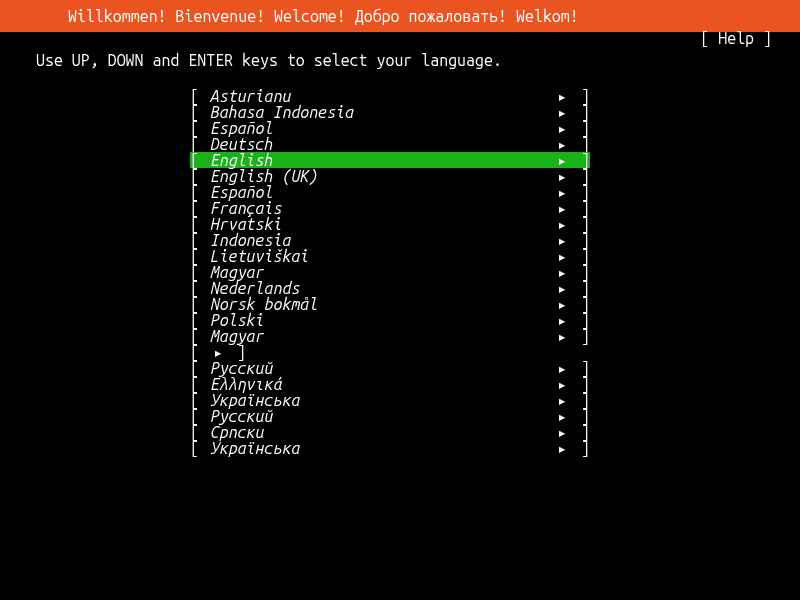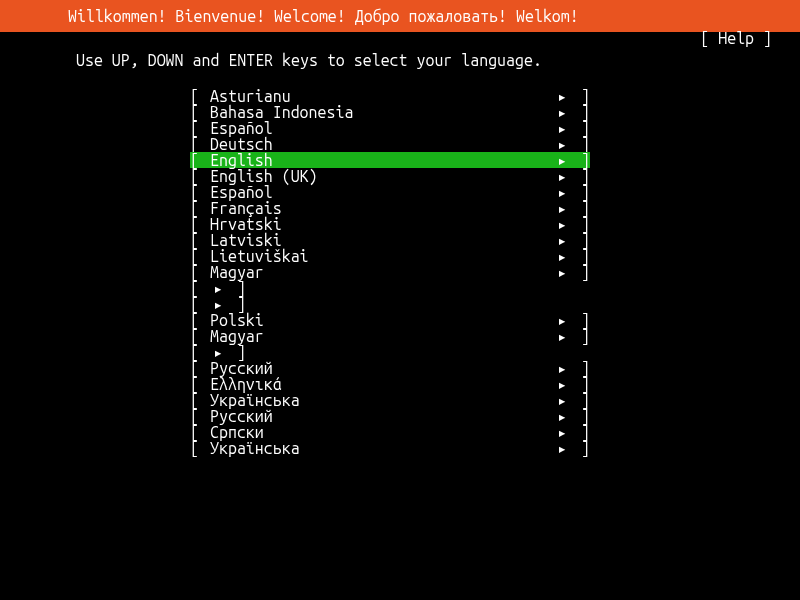--- a/index.html
+++ b/index.html
@@ -21,21 +21,21 @@
     display: flex;
     align-items: center;
     justify-content: space-between;
     padding: 12px 16px;
     white-space: pre;
     gap: 44px;
   }
   .header-left { padding-left: 52px; }
   .header-right { padding-right: 12px; margin-top: 44px; }
   .instructions {
-    padding: 20px 0 20px 76px;
+    padding: 20px 0 20px 36px;
     white-space: pre;
   }
   .menu {
     display: flex;
     flex-direction: column;
     width: 100%;
   }
   .menu-item {
     display: flex;
     align-items: center;
@@ -49,21 +49,21 @@
   }
   .menu-inner {
     display: flex;
     width: 400px;
     align-items: center;
   }
   .menu-item.selected .menu-inner {
     background: #19b319;
   }
   .bracket-l { width: 20px; display:inline-block; }
-  .label { flex: 1; }
+  .label { flex: 1; font-style: italic; }
   .arrow { width: 16px; text-align: center; }
   .bracket-r { width: 20px; text-align: right; display:inline-block; }
 </style>
 </head>
 <body>
 
 <div class="header">
   <span class="header-left">Willkommen! Bienvenue! Welcome! Добро пожаловать! Welkom!</span>
   <span class="header-right">[ Help ]</span>
 </div>
@@ -73,25 +73,25 @@
 <div class="menu" id="menu">
     <div class="menu-item"><div class="menu-inner"><span class="bracket-l">[ </span><span class="label">Asturianu</span><span class="arrow">▸</span><span class="bracket-r"> ]</span></div></div>
     <div class="menu-item"><div class="menu-inner"><span class="bracket-l">[ </span><span class="label">Bahasa Indonesia</span><span class="arrow">▸</span><span class="bracket-r"> ]</span></div></div>
     <div class="menu-item"><div class="menu-inner"><span class="bracket-l">[ </span><span class="label">Español</span><span class="arrow">▸</span><span class="bracket-r"> ]</span></div></div>
     <div class="menu-item"><div class="menu-inner"><span class="bracket-l">[ </span><span class="label">Deutsch</span><span class="arrow">▸</span><span class="bracket-r"> ]</span></div></div>
     <div class="menu-item selected"><div class="menu-inner"><span class="bracket-l">[ </span><span class="label">English</span><span class="arrow">▸</span><span class="bracket-r"> ]</span></div></div>
     <div class="menu-item"><div class="menu-inner"><span class="bracket-l">[ </span><span class="label">English (UK)</span><span class="arrow">▸</span><span class="bracket-r"> ]</span></div></div>
     <div class="menu-item"><div class="menu-inner"><span class="bracket-l">[ </span><span class="label">Español</span><span class="arrow">▸</span><span class="bracket-r"> ]</span></div></div>
     <div class="menu-item"><div class="menu-inner"><span class="bracket-l">[ </span><span class="label">Français</span><span class="arrow">▸</span><span class="bracket-r"> ]</span></div></div>
     <div class="menu-item"><div class="menu-inner"><span class="bracket-l">[ </span><span class="label">Hrvatski</span><span class="arrow">▸</span><span class="bracket-r"> ]</span></div></div>
-    <div class="menu-item"><div class="menu-inner"><span class="bracket-l">[ </span><span class="label">Latviski</span><span class="arrow">▸</span><span class="bracket-r"> ]</span></div></div>
+    <div class="menu-item"><div class="menu-inner"><span class="bracket-l">[ </span><span class="label">Indonesia</span><span class="arrow">▸</span><span class="bracket-r"> ]</span></div></div>
     <div class="menu-item"><div class="menu-inner"><span class="bracket-l">[ </span><span class="label">Lietuviškai</span><span class="arrow">▸</span><span class="bracket-r"> ]</span></div></div>
     <div class="menu-item"><div class="menu-inner"><span class="bracket-l">[ </span><span class="label">Magyar</span><span class="arrow">▸</span><span class="bracket-r"> ]</span></div></div>
-    <div class="menu-item"><div class="menu-inner"><span class="bracket-l">[ </span><span class="arrow">▸</span><span class="bracket-r"> ]</span></div></div>
-    <div class="menu-item"><div class="menu-inner"><span class="bracket-l">[ </span><span class="arrow">▸</span><span class="bracket-r"> ]</span></div></div>
+    <div class="menu-item"><div class="menu-inner"><span class="bracket-l">[ </span><span class="label">Nederlands</span><span class="arrow">▸</span><span class="bracket-r"> ]</span></div></div>
+    <div class="menu-item"><div class="menu-inner"><span class="bracket-l">[ </span><span class="label">Norsk bokmål</span><span class="arrow">▸</span><span class="bracket-r"> ]</span></div></div>
     <div class="menu-item"><div class="menu-inner"><span class="bracket-l">[ </span><span class="label">Polski</span><span class="arrow">▸</span><span class="bracket-r"> ]</span></div></div>
     <div class="menu-item"><div class="menu-inner"><span class="bracket-l">[ </span><span class="label">Magyar</span><span class="arrow">▸</span><span class="bracket-r"> ]</span></div></div>
     <div class="menu-item"><div class="menu-inner"><span class="bracket-l">[ </span><span class="arrow">▸</span><span class="bracket-r"> ]</span></div></div>
     <div class="menu-item"><div class="menu-inner"><span class="bracket-l">[ </span><span class="label">Русский</span><span class="arrow">▸</span><span class="bracket-r"> ]</span></div></div>
     <div class="menu-item"><div class="menu-inner"><span class="bracket-l">[ </span><span class="label">Ελληνικά</span><span class="arrow">▸</span><span class="bracket-r"> ]</span></div></div>
     <div class="menu-item"><div class="menu-inner"><span class="bracket-l">[ </span><span class="label">Українська</span><span class="arrow">▸</span><span class="bracket-r"> ]</span></div></div>
     <div class="menu-item"><div class="menu-inner"><span class="bracket-l">[ </span><span class="label">Русский</span><span class="arrow">▸</span><span class="bracket-r"> ]</span></div></div>
     <div class="menu-item"><div class="menu-inner"><span class="bracket-l">[ </span><span class="label">Српски</span><span class="arrow">▸</span><span class="bracket-r"> ]</span></div></div>
     <div class="menu-item"><div class="menu-inner"><span class="bracket-l">[ </span><span class="label">Українська</span><span class="arrow">▸</span><span class="bracket-r"> ]</span></div></div>
   </div>

